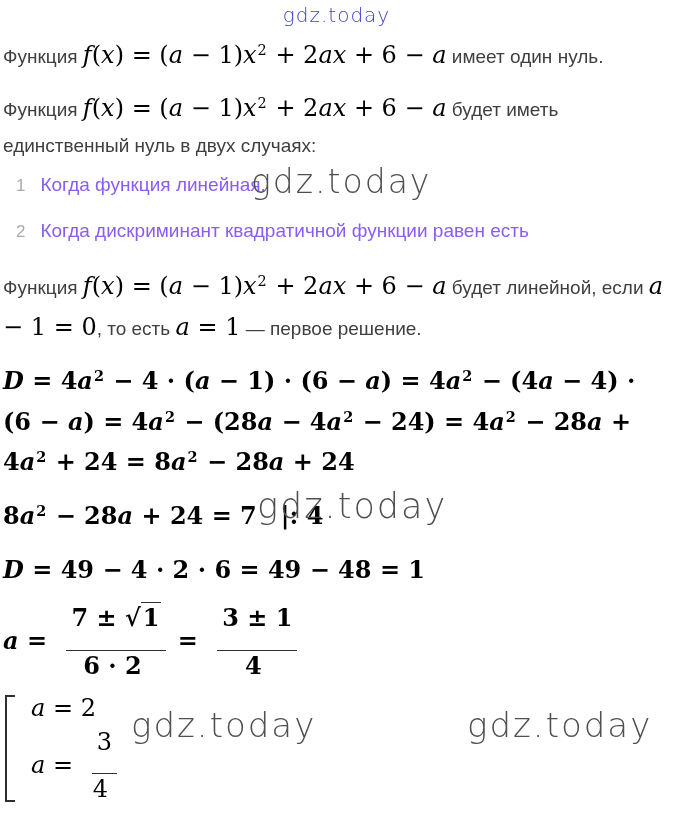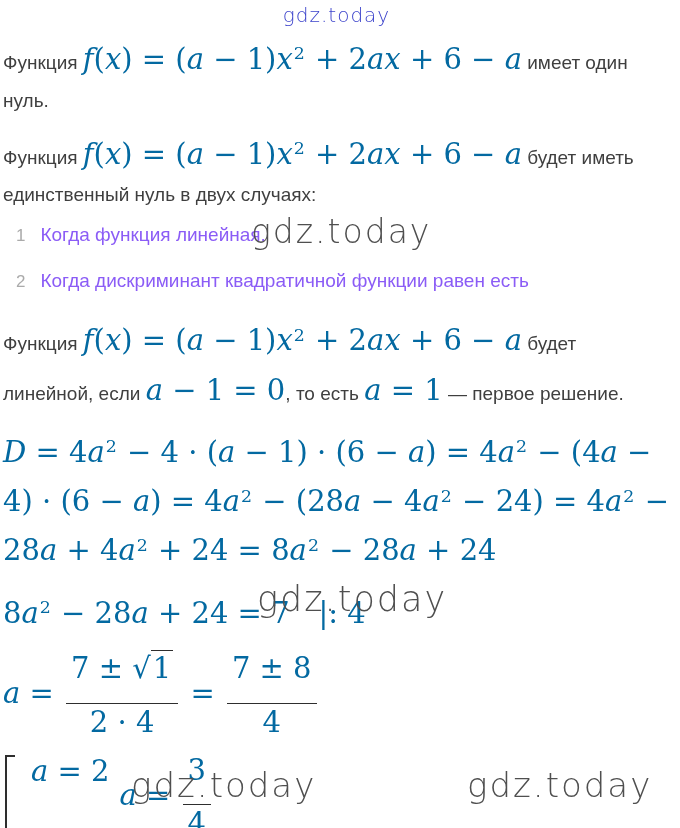--- a/index.html
+++ b/index.html
@@ -1,41 +1,41 @@
 <!DOCTYPE html>
 <html><head>
 <meta charset="utf-8">
 <style>
   html,body{margin:0;padding:0;background:#fff;}
   body{width:680px;min-height:828px;font-family:"Liberation Sans",sans-serif;color:#3f3f3f;font-size:19px;}
   .page{position:relative;width:680px;min-height:828px;box-sizing:border-box;padding:2px 10px 0 3px;overflow:hidden;}
   .header-link{display:block;text-align:center;font-family:"DejaVu Sans",sans-serif;font-weight:200;
     color:#3c43cb;font-size:20px;letter-spacing:1px;margin:1px 0 8px;text-decoration:none;}
   .line{margin:0 0 12px;line-height:1.72;}
-  .mathline{margin:0 0 13px;line-height:1.7;}
-  .math{font-family:"DejaVu Serif","Liberation Serif",serif;color:#0369a1;font-size:29px;}
+  .mathline{margin:0 0 13px;line-height:1.7;font-weight:bold;}
+  .math{font-family:"DejaVu Serif","Liberation Serif",serif;color:#000000;font-size:24px;}
   .math .mv{font-style:italic;}
   .msup{font-size:60%;position:relative;top:-0.55em;margin:0 1px;}
   .mfrac{display:inline-flex;flex-direction:column;vertical-align:middle;text-align:center;margin:0 3px;line-height:1.2;}
-  .fnum{border-bottom:1.5px solid #2e2e2e;padding:0 5px 17px;}
+  .fnum{border-bottom:1.5px solid #2e2e2e;padding:0 5px 17px;margin-left:8px;}
   .fden{padding:1px 5px 0;}
   .msqrt{white-space:nowrap;}
   .msqrt .mover{border-top:1.5px solid #2e2e2e;padding:0 2px;}
   .list{margin:6px 0 16px;}
   .list-item{position:relative;display:flex;gap:15px;margin:0 0 24px;align-items:baseline;}
   .li-num{color:#aaaaaa;font-size:17px;padding-left:13px;flex:0 0 auto;}
   .li-text{color:#8b5cf6;}
   .wm{position:absolute;white-space:nowrap;font-family:"DejaVu Sans",sans-serif;font-weight:200;
     color:#4f4f4f;letter-spacing:2px;pointer-events:none;}
   .wm-list{left:248px;top:-12px;font-size:33px;}
   .p6wrap{position:relative;}
   .wm-eq{left:254px;top:-10px;font-size:35px;}
   .cases{position:relative;display:flex;align-items:stretch;margin:6px 0 12px;}
   .bracket{flex:0 0 8px;border-left:2px solid #2e2e2e;border-top:2px solid #2e2e2e;border-bottom:2px solid #2e2e2e;margin:2px 16px 2px 2px;}
-  .case-rows{display:flex;flex-direction:row;gap:10px;}
+  .case-rows{display:flex;flex-direction:column;gap:3px;}
   .case-row{line-height:1.3;}
   .wm-mid1{left:128px;top:12px;font-size:34px;}
   .wm-mid2{left:464px;top:12px;font-size:34px;}
 </style>
 </head>
 <body>
 
 <div class="page">
 
   <a href="#" class="header-link">gdz.today</a>
@@ -60,26 +60,27 @@
   <p class="line"><span class="txt">Функция </span><span class="math"><span class="mv">f</span><span class="mn">(</span><span class="mv">x</span><span class="mn">) = (</span><span class="mv">a</span><span class="mn"> − 1)</span><span class="mv">x</span><span class="msup">2</span><span class="mn"> + 2</span><span class="mv">a</span><span class="mv">x</span><span class="mn"> + 6 − </span><span class="mv">a</span></span><span class="txt"> будет линейной, если </span><span class="math"><span class="mv">a</span><span class="mn"> − 1 = 0</span></span><span class="txt">, то есть </span><span class="math"><span class="mv">a</span><span class="mn"> = 1</span></span><span class="txt"> — первое решение.</span></p>
 
   <p class="mathline"><span class="math"><span class="mv">D</span><span class="mn"> = 4</span><span class="mv">a</span><span class="msup">2</span><span class="mn"> − 4 · (</span><span class="mv">a</span><span class="mn"> − 1) · (6 − </span><span class="mv">a</span><span class="mn">) = 4</span><span class="mv">a</span><span class="msup">2</span><span class="mn"> − (4</span><span class="mv">a</span><span class="mn"> − 4) · (6 − </span><span class="mv">a</span><span class="mn">) = 4</span><span class="mv">a</span><span class="msup">2</span><span class="mn"> − (28</span><span class="mv">a</span><span class="mn"> − 4</span><span class="mv">a</span><span class="msup">2</span><span class="mn"> − 24) = 4</span><span class="mv">a</span><span class="msup">2</span><span class="mn"> − 28</span><span class="mv">a</span><span class="mn"> + 4</span><span class="mv">a</span><span class="msup">2</span><span class="mn"> + 24 = 8</span><span class="mv">a</span><span class="msup">2</span><span class="mn"> − 28</span><span class="mv">a</span><span class="mn"> + 24</span></span></p>
 
   <div class="p6wrap">
     <p class="mathline"><span class="math"><span class="mn">8</span><span class="mv">a</span><span class="msup">2</span><span class="mn"> − 28</span><span class="mv">a</span><span class="mn"> + 24 = 7  |: 4</span></span></p>
     <span class="wm wm-eq">gdz.today</span>
   </div>
 
 
+  <p class="mathline"><span class="math"><span class="mv">D</span><span class="mn"> = 49 − 4 · 2 · 6 = 49 − 48 = 1</span></span></p>
 
   <p class="mathline"><span class="math"><span class="mv">a</span><span class="mn"> = </span></span><span class="math"><span class="mfrac">
           <span class="fnum"><span class="mn">7 ± </span><span class="msqrt"><span class="rad">√</span><span class="mover">1</span></span></span>
-          <span class="fden"><span class="mn">2 · 4</span></span>
+          <span class="fden"><span class="mn">6 · 2</span></span>
         </span></span><span class="math"><span class="mn"> = </span></span><span class="math"><span class="mfrac">
-          <span class="fnum"><span class="mn">7 ± 8</span></span>
+          <span class="fnum"><span class="mn">3 ± 1</span></span>
           <span class="fden"><span class="mn">4</span></span>
         </span></span></p>
 
   <div class="cases">
     <span class="bracket"></span>
     <div class="case-rows">
       <div class="case-row"><span class="math"><span class="mv">a</span><span class="mn"> = 2</span></span></div>
       <div class="case-row"><span class="math"><span class="mv">a</span><span class="mn"> = </span></span><span class="math"><span class="mfrac">
               <span class="fnum"><span class="mn">3</span></span>
               <span class="fden"><span class="mn">4</span></span>

